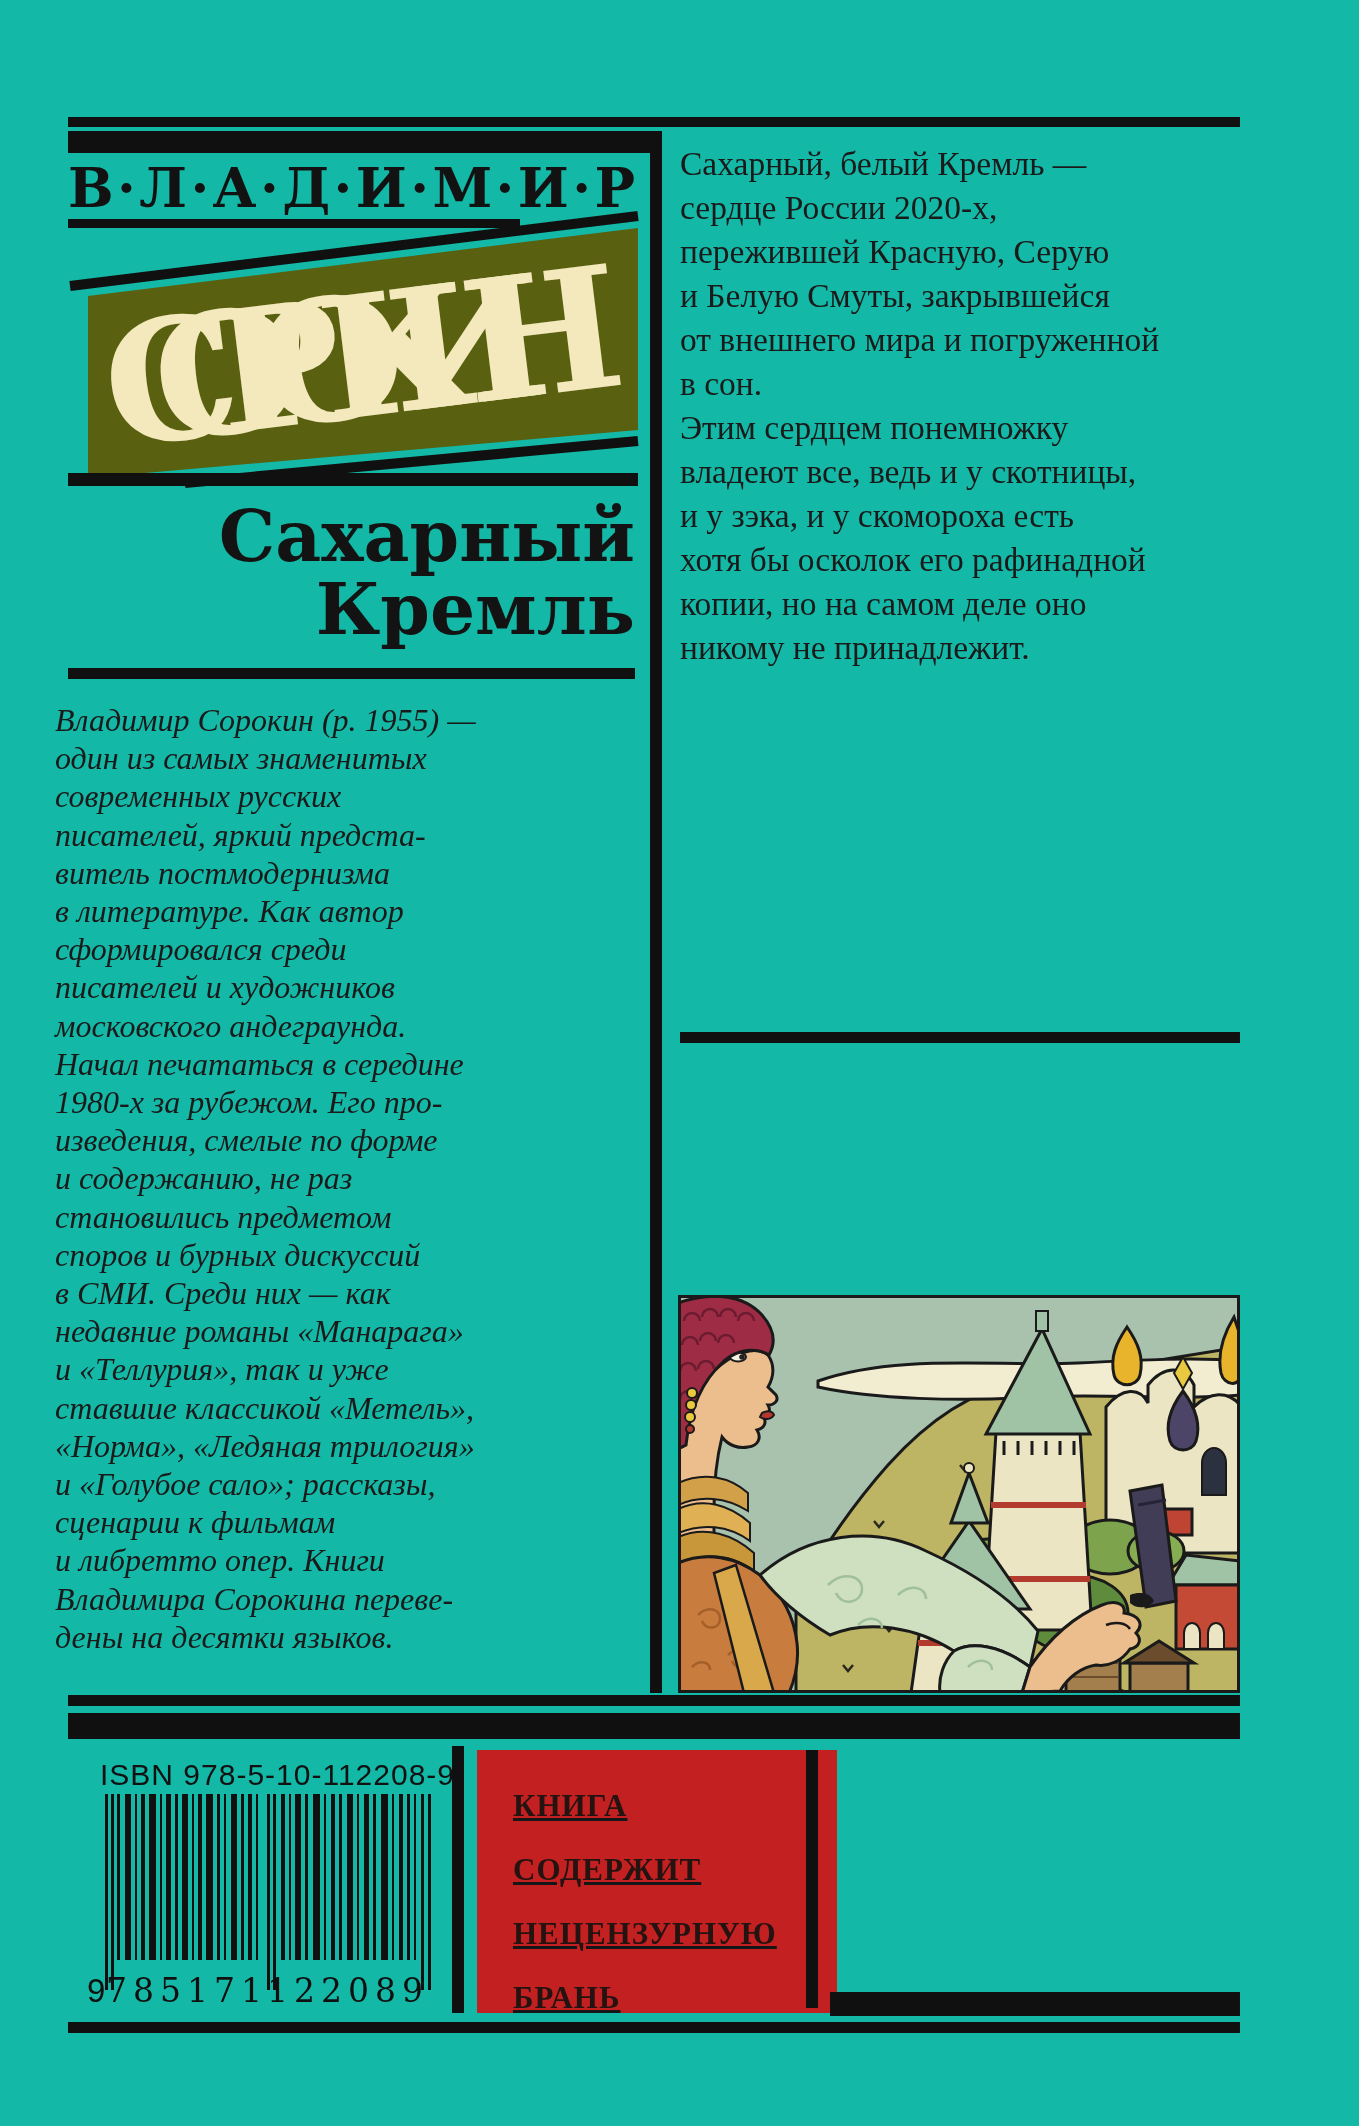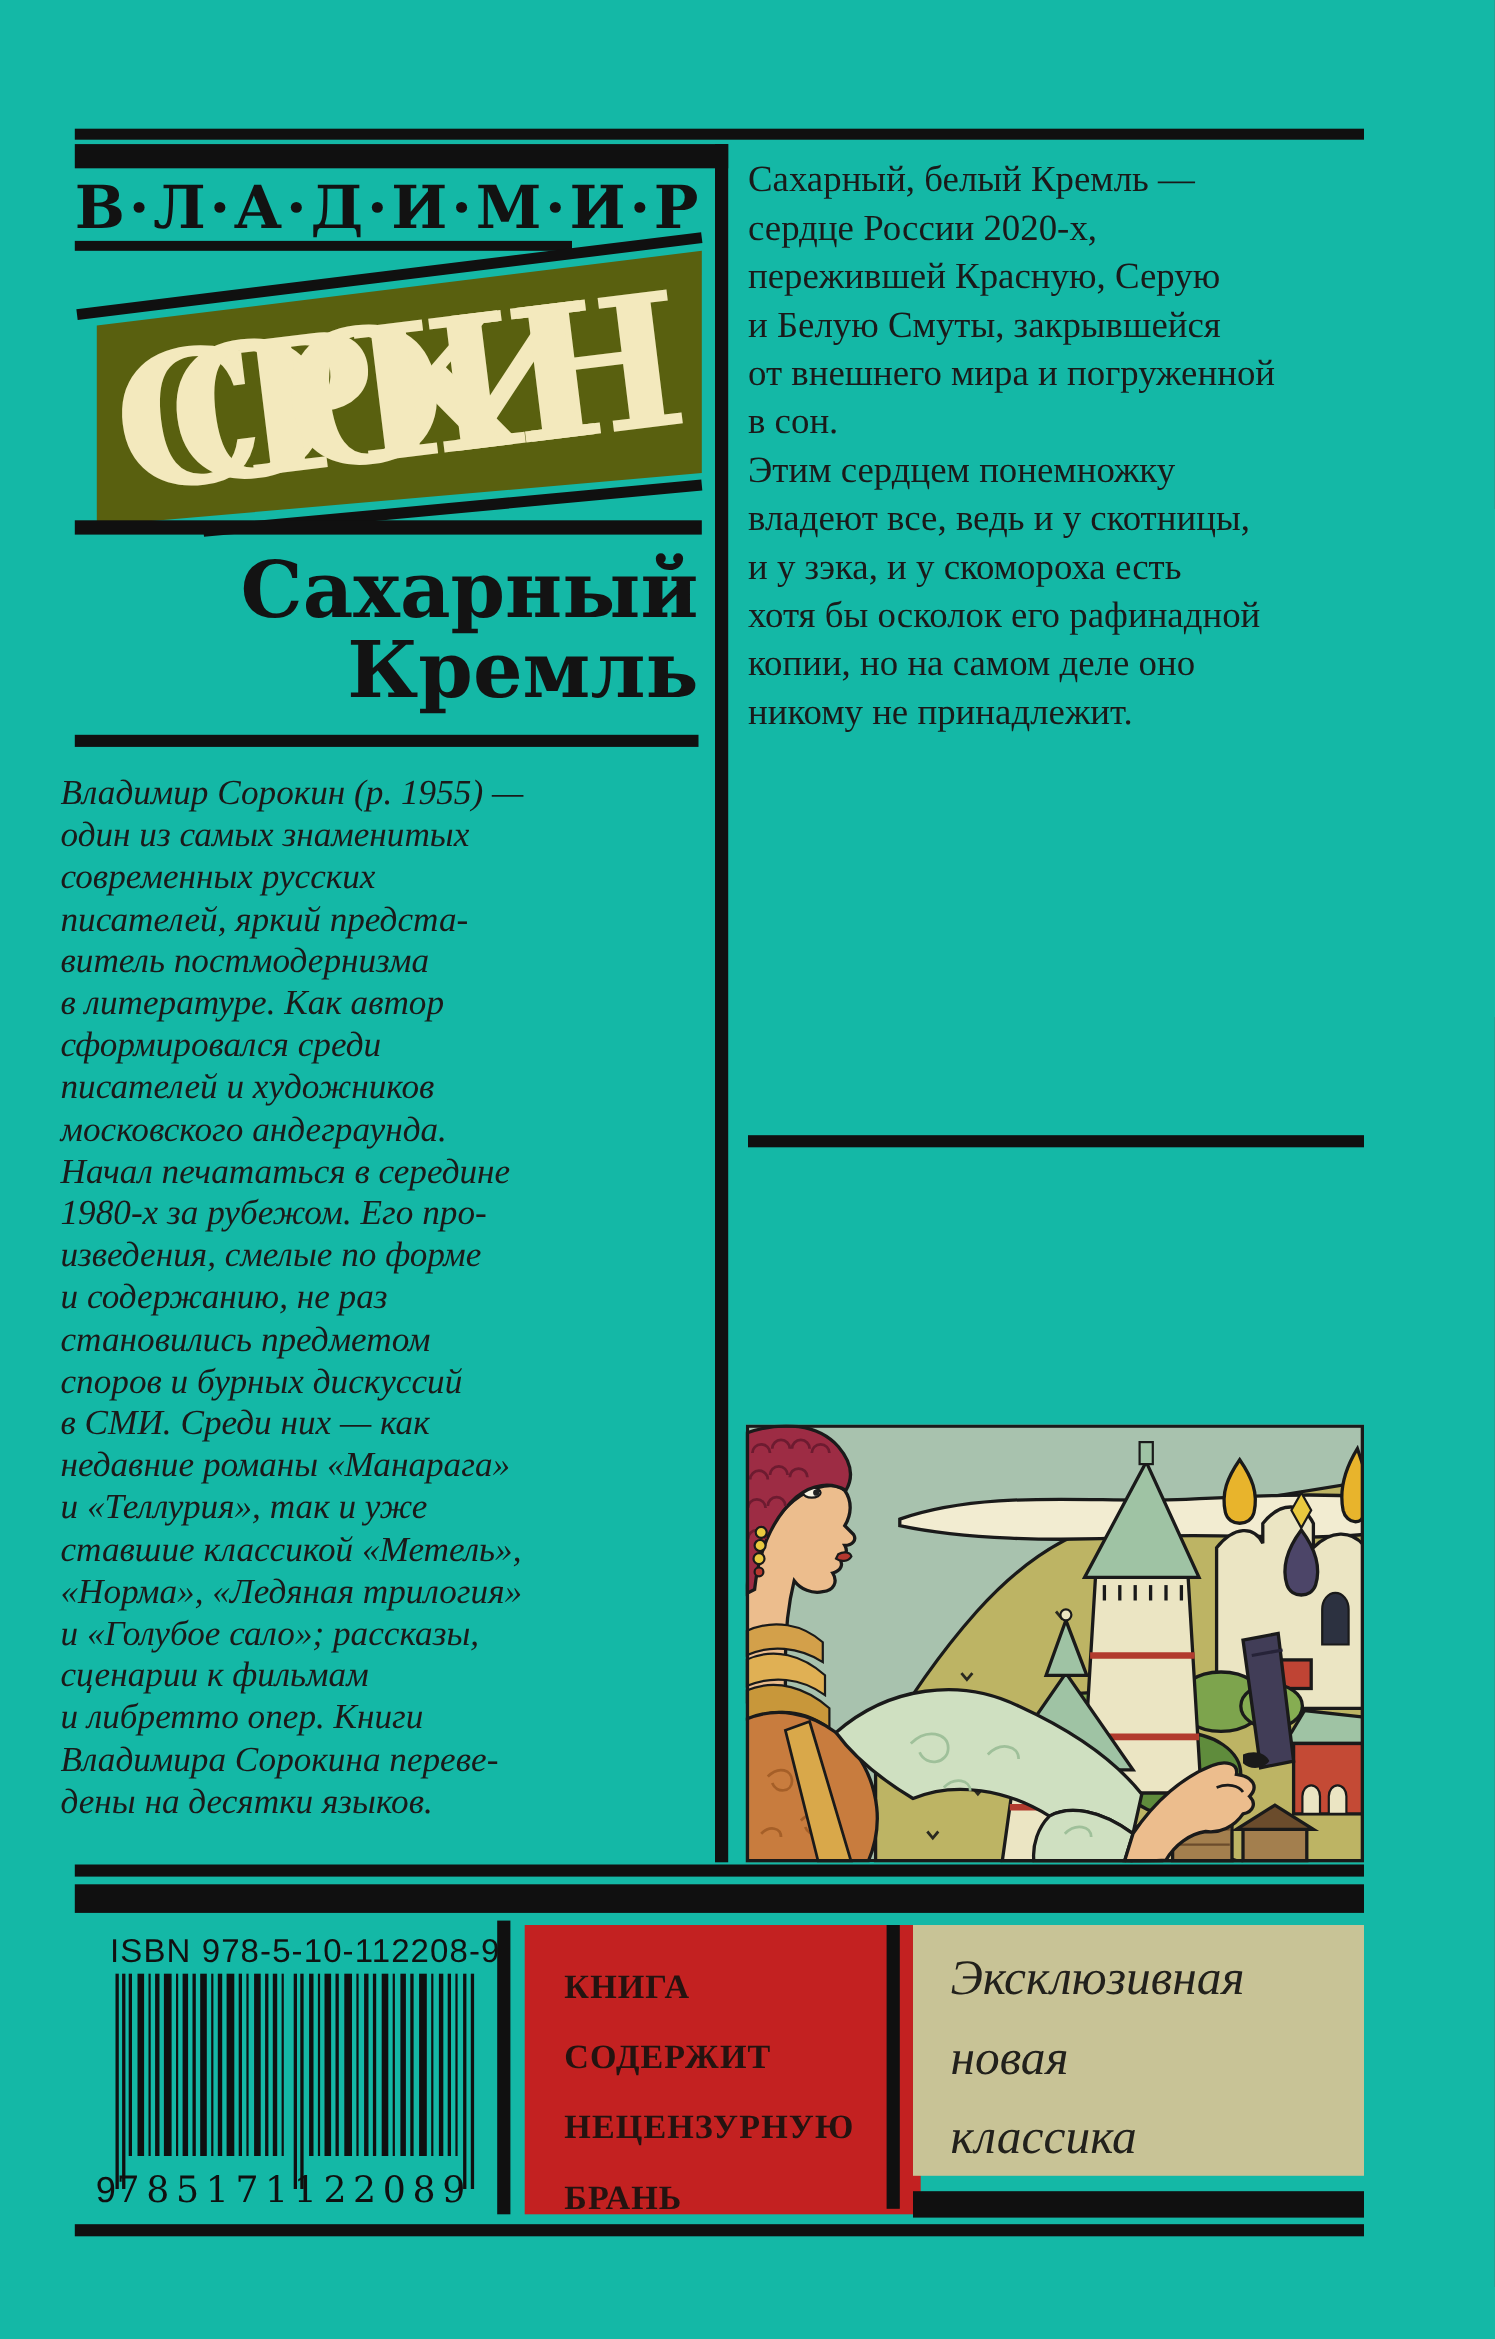--- a/index.html
+++ b/index.html
@@ -38,21 +38,21 @@
   
   #footer-rule-thin{left:68px;top:1695px;width:1172px;height:11px;}
   #footer-rule-thick{left:68px;top:1713px;width:1172px;height:26px;}
 
   
   #isbn-label{left:100px;top:1758px;font-family:"Liberation Sans", sans-serif;
     font-size:30px;letter-spacing:1px;color:#111;}
   #barcode-svg{left:85px;top:1794px;}
 
   #footer-div-1{left:452px;top:1746px;width:12px;height:267px;}
-  #warning-box{left:477px;top:1750px;width:360px;height:263px;background:#c32121;}
+  #warning-box{left:477px;top:1750px;width:360px;height:263px;background:#c32121;text-decoration:underline;}
   #warning-text{padding:24px 0 0 36px;font-family:"Liberation Serif", serif;font-weight:bold;
     font-size:31px;line-height:64px;letter-spacing:1px;color:#241310;}
   #footer-div-2{left:806px;top:1750px;width:12px;height:258px;}
   #series-box{left:830px;top:1750px;width:410px;height:228px;background:#c8c396;}
   #series-text{padding:12px 0 0 34px;font-style:italic;font-size:45px;line-height:72px;color:#22211c;}
   #footer-bar-short{left:830px;top:1992px;width:410px;height:24px;}
   #footer-bar-long{left:68px;top:2022px;width:1172px;height:11px;}
 
   svg text{font-family:"DejaVu Serif", serif;}
   .sans{font-family:"Liberation Sans", sans-serif;}
@@ -334,22 +334,17 @@
 
   <div id="warning-box" class="abs">
     <div id="warning-text" class="preline">КНИГА
 СОДЕРЖИТ
 НЕЦЕНЗУРНУЮ
 БРАНЬ</div>
   </div>
 
   <div id="footer-div-2" class="abs bar"></div>
 
-  <div id="series-box" class="abs">
-    <div id="series-text" class="preline">Эксклюзивная
-новая
-классика</div>
-  </div>
 
   <div id="footer-bar-short" class="abs bar"></div>
   <div id="footer-bar-long" class="abs bar"></div>
 
 </div>
 
 </body></html>

